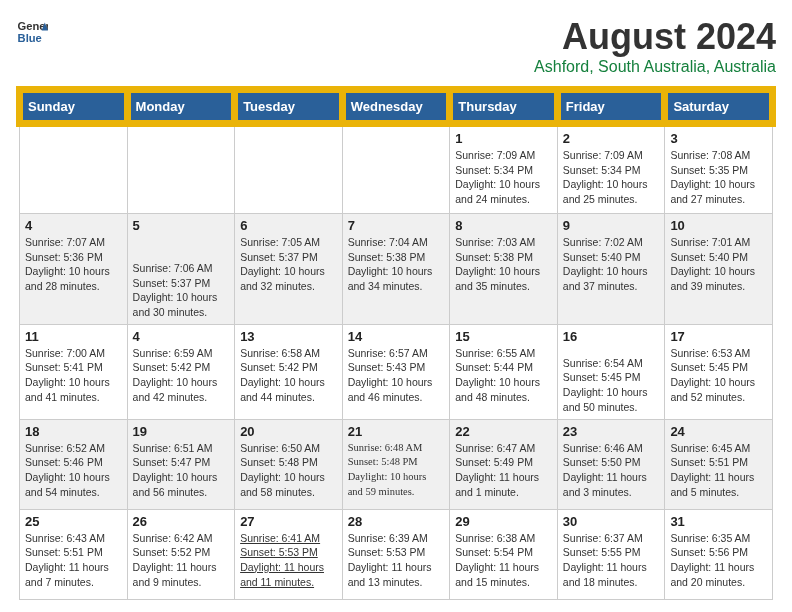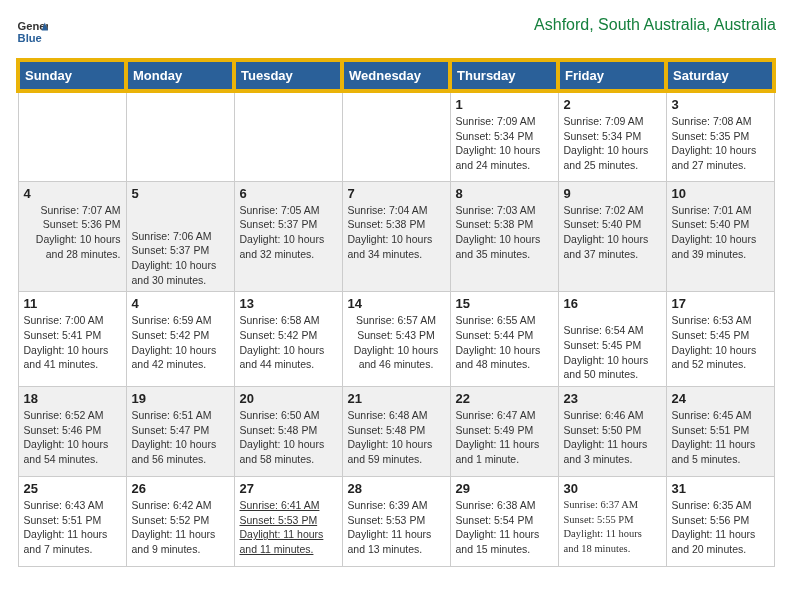--- a/index.html
+++ b/index.html
@@ -42,21 +42,21 @@
       border-collapse: collapse;
       font-size: 11px;
     }
     thead tr th {
       background-color: #2a6099;
       color: #fff;
       text-align: left;
       padding: 6px 5px;
       font-size: 13px;
       font-weight: bold;
-      border: 4px solid #eab308;
+      border: 7px solid #eab308;
     }
     tbody tr td {
       border: 1px solid #ccc;
       vertical-align: top;
       padding: 4px 5px;
       min-height: 70px;
       height: 90px;
       background: #fff;
     }
     tbody tr:nth-child(even) td {
@@ -85,20 +85,21 @@
 
 <div class="header-area">
   <div class="logo">
     <svg class="logo-icon" viewBox="0 0 40 40">
       <text x="2" y="18" font-size="14" font-weight="bold" fill="#333" font-family="Arial">General</text>
       <text x="2" y="32" font-size="14" font-weight="bold" fill="#2a6099" font-family="Arial">Blue</text>
       <polygon points="36,8 32,18 40,18" fill="#2a6099"></polygon>
     </svg>
   </div>
   <div class="title-area">
+    <div class="main-title">August 2024</div>
     <div class="subtitle">Ashford, South Australia, Australia</div>
   </div>
 </div>
 
 <table>
   <thead>
     <tr>
     <th>Sunday</th>
         <th>Monday</th>
         <th>Tuesday</th>
@@ -132,21 +133,21 @@
           <div class="day-number">3</div>
           <div class="day-info" style="white-space: pre-line;">Sunrise: 7:08 AM
 Sunset: 5:35 PM
 Daylight: 10 hours
 and 27 minutes.</div>
         </td>
       </tr>
       <tr>
         <td>
           <div class="day-number">4</div>
-          <div class="day-info" style="white-space: pre-line; text-align: right;">Sunrise: 7:07 AM
+          <div class="day-info" style="white-space: pre-line;">Sunrise: 7:07 AM
 Sunset: 5:36 PM
 Daylight: 10 hours
 and 28 minutes.</div>
         </td>
         <td>
           <div class="day-number">5</div>
           <div class="day-info" style="white-space: pre-line; margin-top: 28px;">Sunrise: 7:06 AM
 Sunset: 5:37 PM
 Daylight: 10 hours
 and 30 minutes.</div>
@@ -204,21 +205,21 @@
         </td>
         <td>
           <div class="day-number">13</div>
           <div class="day-info" style="white-space: pre-line;">Sunrise: 6:58 AM
 Sunset: 5:42 PM
 Daylight: 10 hours
 and 44 minutes.</div>
         </td>
         <td>
           <div class="day-number">14</div>
-          <div class="day-info" style="white-space: pre-line; text-align: center;">Sunrise: 6:57 AM
+          <div class="day-info" style="white-space: pre-line;">Sunrise: 6:57 AM
 Sunset: 5:43 PM
 Daylight: 10 hours
 and 46 minutes.</div>
         </td>
         <td>
           <div class="day-number">15</div>
           <div class="day-info" style="white-space: pre-line;">Sunrise: 6:55 AM
 Sunset: 5:44 PM
 Daylight: 10 hours
 and 48 minutes.</div>
@@ -255,21 +256,21 @@
         </td>
         <td>
           <div class="day-number">20</div>
           <div class="day-info" style="white-space: pre-line;">Sunrise: 6:50 AM
 Sunset: 5:48 PM
 Daylight: 10 hours
 and 58 minutes.</div>
         </td>
         <td>
           <div class="day-number">21</div>
-          <div class="day-info" style="white-space: pre-line;">Sunrise: 6:48 AM
+          <div class="day-info" style="white-space: pre-line; font-family: Liberation Serif, serif;">Sunrise: 6:48 AM
 Sunset: 5:48 PM
 Daylight: 10 hours
 and 59 minutes.</div>
         </td>
         <td>
           <div class="day-number">22</div>
           <div class="day-info" style="white-space: pre-line;">Sunrise: 6:47 AM
 Sunset: 5:49 PM
 Daylight: 11 hours
 and 1 minute.</div>
@@ -320,21 +321,21 @@
         </td>
         <td>
           <div class="day-number">29</div>
           <div class="day-info" style="white-space: pre-line;">Sunrise: 6:38 AM
 Sunset: 5:54 PM
 Daylight: 11 hours
 and 15 minutes.</div>
         </td>
         <td>
           <div class="day-number">30</div>
-          <div class="day-info" style="white-space: pre-line; font-family: Liberation Serif, serif;">Sunrise: 6:37 AM
+          <div class="day-info" style="white-space: pre-line;">Sunrise: 6:37 AM
 Sunset: 5:55 PM
 Daylight: 11 hours
 and 18 minutes.</div>
         </td>
         <td>
           <div class="day-number">31</div>
           <div class="day-info" style="white-space: pre-line;">Sunrise: 6:35 AM
 Sunset: 5:56 PM
 Daylight: 11 hours
 and 20 minutes.</div>

